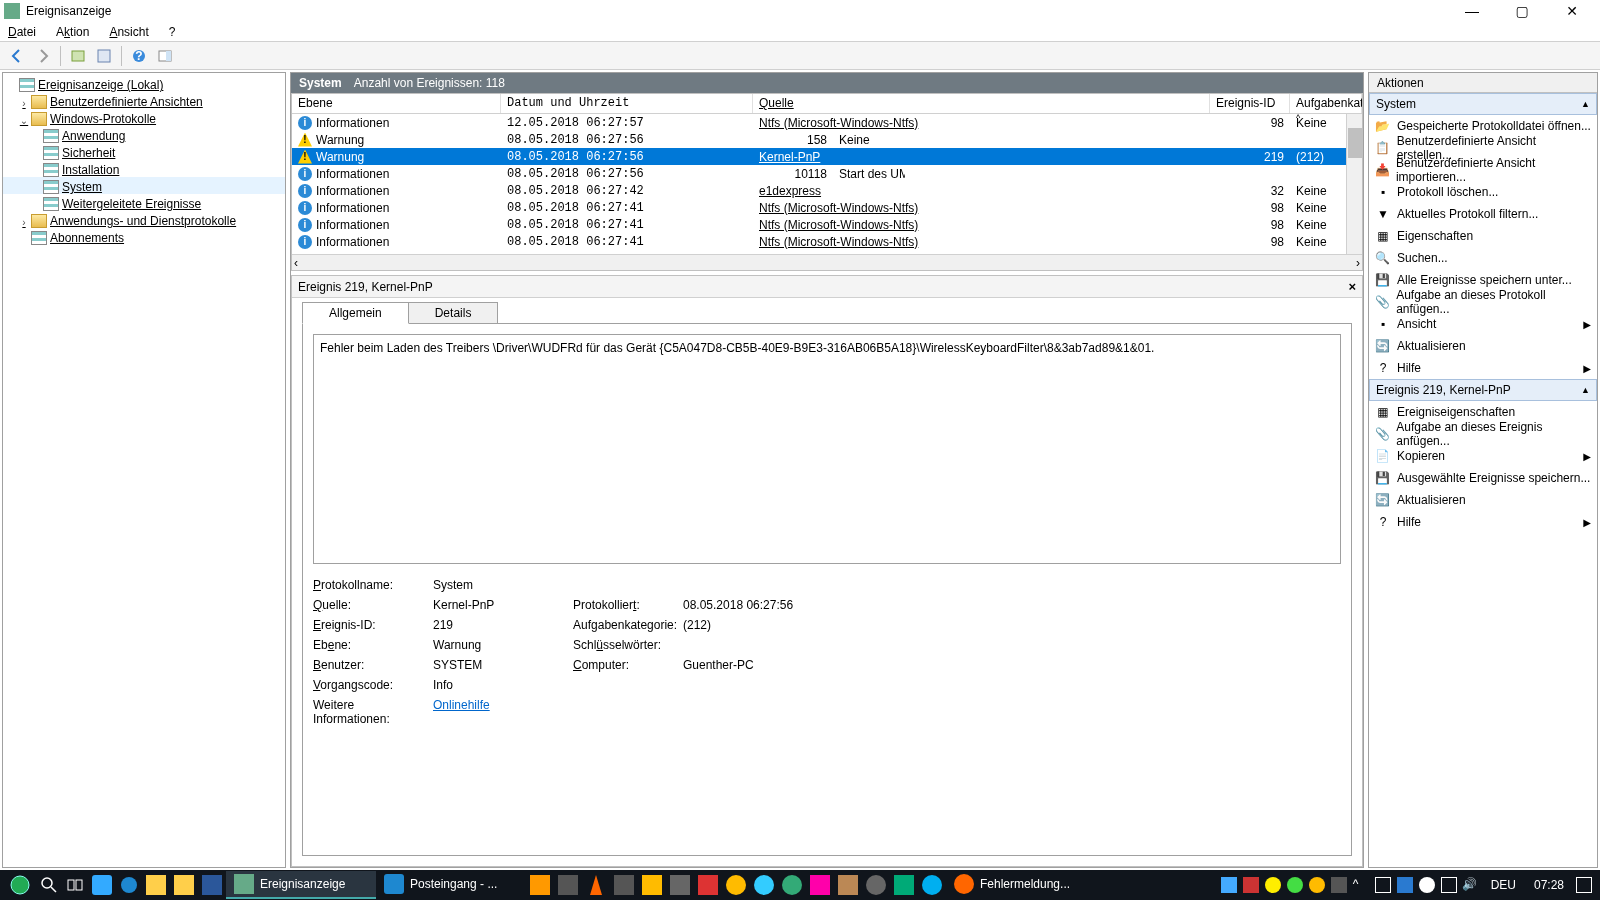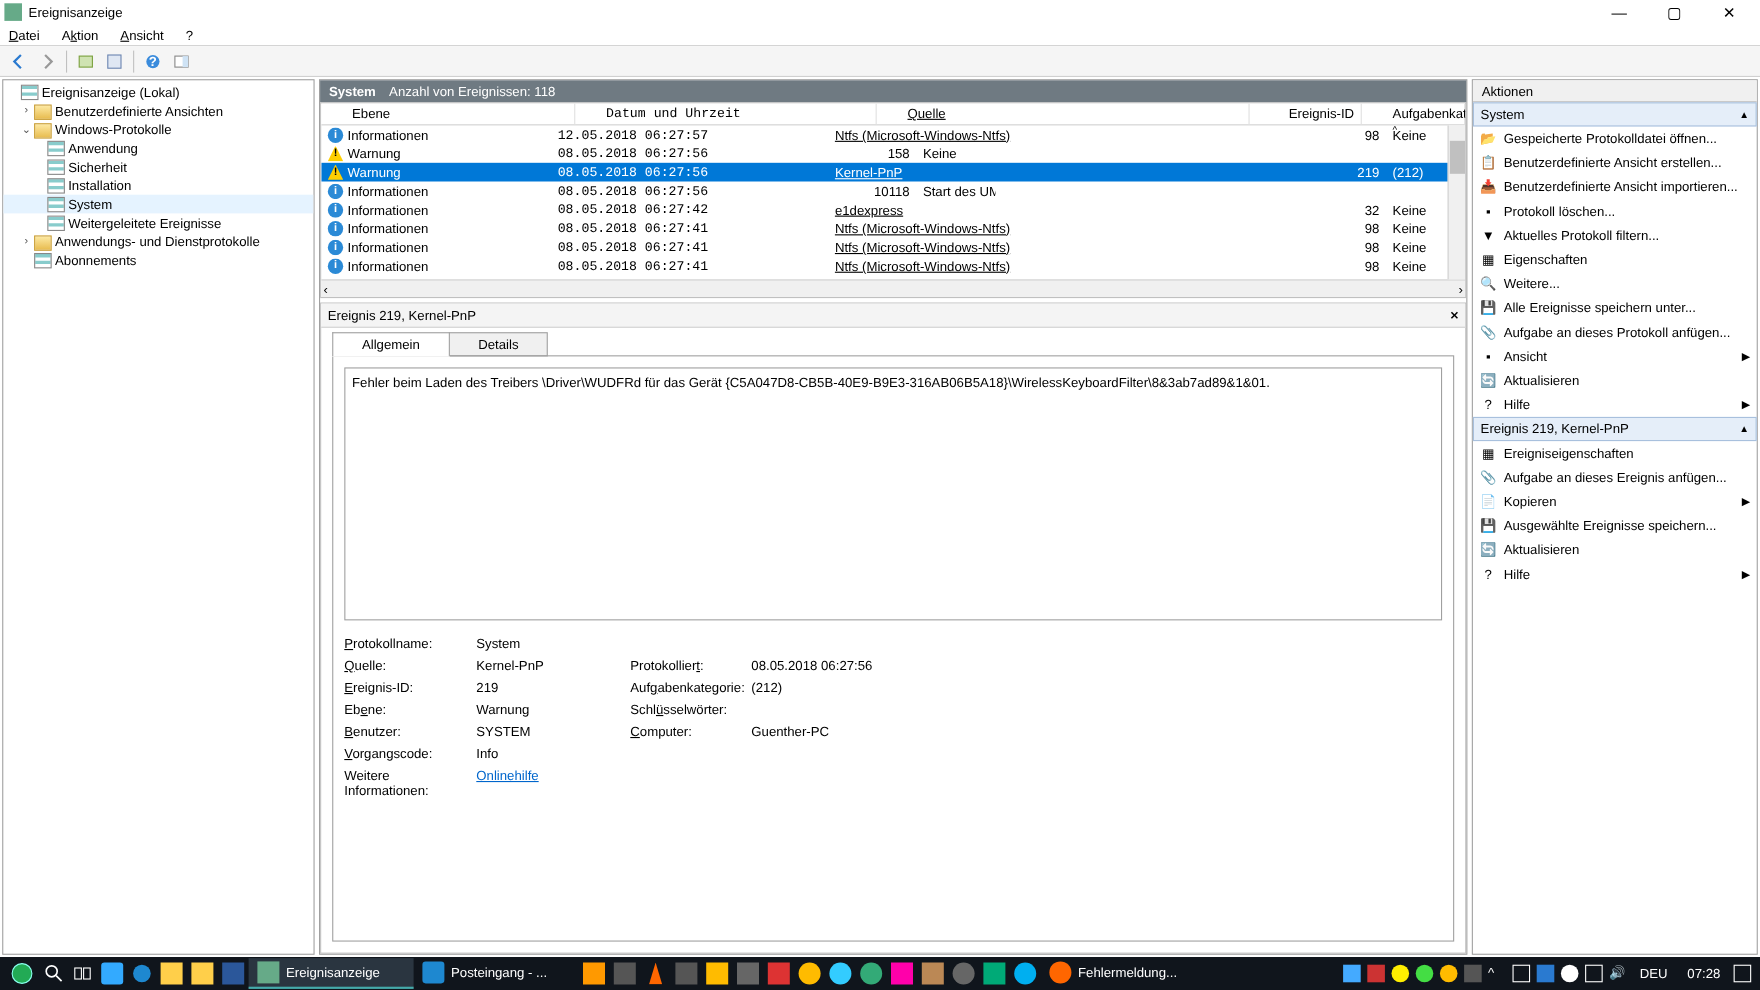--- a/index.html
+++ b/index.html
@@ -10,59 +10,59 @@
 .winbtns{display:flex;gap:18px;padding-right:8px;}
 .winbtns span{width:32px;text-align:center;font-size:14px;}
 .menubar{height:20px;display:flex;align-items:center;gap:20px;padding:0 8px;border-bottom:1px solid #d0d0d0;}
 .menubar span u{text-decoration:underline;}
 .toolbar{height:28px;display:flex;align-items:center;gap:4px;padding:0 6px;border-bottom:1px solid #d0d0d0;background:#f5f5f5;}
 .tbtn{width:22px;height:22px;display:flex;align-items:center;justify-content:center;border:1px solid transparent;}
 .tbtn svg{width:16px;height:16px;}
 .tbsep{width:1px;height:20px;background:#c0c0c0;margin:0 2px;}
 .mainarea{display:flex;height:calc(100% - 70px - 30px);}
 .treepane{width:284px;border:1px solid #a0a0a0;margin:2px;padding-top:2px;overflow:auto;}
-.tnode{display:flex;align-items:center;height:17px;padding-left:4px;white-space:nowrap;}
+.tnode{display:flex;align-items:flex-end;height:17px;padding-left:4px;white-space:nowrap;text-decoration:underline;}
 .tnode .exp{width:14px;text-align:center;color:#555;font-size:10px;}
 .tnode .icn{width:16px;height:14px;margin-right:3px;display:inline-block;}
 .tnode.sel{background:#e5f3ff;}
 .ifolder{background:linear-gradient(#fde9a3,#e8bc4f);border:1px solid #c89c30;width:14px;height:11px;margin-top:2px;}
 .ilog{width:13px;height:12px;background:#fff;border:1px solid #888;box-shadow:inset 0 3px 0 #8cc,inset 0 6px 0 #fff,inset 0 9px 0 #8cc;}
 .centerpane{flex:1;display:flex;flex-direction:column;margin:2px;border:1px solid #a0a0a0;}
 .chdr{height:20px;background:#6f7a82;color:#fff;display:flex;align-items:center;padding:0 8px;gap:12px;}
 .chdr .b{font-weight:bold;}
 .evtable{height:178px;border:1px solid #c0c0c0;margin:0;overflow:hidden;position:relative;display:flex;flex-direction:column;}
 .thead{display:flex;height:20px;border-bottom:1px solid #d0d0d0;background:#fff;}
-.thead .th{padding:2px 6px;border-right:1px solid #e0e0e0;margin-left:22px;}
+.thead .th{padding:2px 6px;border-right:1px solid #e0e0e0;}
 .tbody{flex:1;overflow:hidden;}
 .trow{display:flex;height:17px;align-items:center;}
 .trow.sel{background:#0078d7;color:#fff;}
 .trow .td{padding:0 6px;display:flex;align-items:center;gap:4px;overflow:hidden;white-space:nowrap;}
 .c-lv{width:209px;}
 .c-dt{width:252px;font-family:Liberation Mono, monospace;}
 .c-sr{width:167px;flex:1;text-decoration:underline;}
-.c-id{width:80px;text-align:right;justify-content:flex-end;}
+.c-id{width:80px;text-align:left;justify-content:flex-end;}
 .c-tk{width:72px;}
 .eicn{width:14px;height:14px;border-radius:50%;display:inline-flex;align-items:center;justify-content:center;font-size:10px;font-weight:bold;color:#fff;}
 .eicn.info{background:#2b8ad6;}
 .eicn.warn{background:#ffcf00;color:#000;border-radius:0;clip-path:polygon(50% 0,100% 100%,0 100%);}
 .hscroll{height:16px;background:#f0f0f0;border-top:1px solid #d0d0d0;display:flex;justify-content:space-between;padding:0 2px;align-items:center;}
 .vscroll{position:absolute;right:0;top:20px;bottom:16px;width:16px;background:#f0f0f0;border-left:1px solid #d0d0d0;}
 .vthumb{width:14px;height:30px;background:#c0c0c0;margin:14px auto 0;}
 .detailpane{flex:1;border:1px solid #c0c0c0;margin-top:4px;display:flex;flex-direction:column;}
 .dhdr{height:22px;display:flex;align-items:center;justify-content:space-between;padding:0 6px;background:#f4f4f4;border-bottom:1px solid #d0d0d0;}
 .dclose{font-size:13px;font-weight:bold;}
 .tabs{display:flex;padding:4px 10px 0 10px;}
 .tab{padding:3px 26px;border:1px solid #a0a0a0;background:#f0f0f0;margin-right:-1px;}
 .tab.act{background:#fff;border-bottom:1px solid #fff;position:relative;z-index:1;}
 .tabbody{border:1px solid #a0a0a0;margin:0 10px 10px 10px;margin-top:-1px;flex:1;display:flex;flex-direction:column;padding:10px;}
 .msgbox{border:1px solid #a0a0a0;background:#fff;padding:6px;height:230px;}
 .props{margin-top:14px;display:grid;grid-template-columns:120px 140px 110px 200px;row-gap:6px;}
 .props .lbl{}
 .props a{color:#0066cc;text-decoration:underline;}
-.actions{width:260px;border:1px solid #a0a0a0;margin:2px;display:flex;flex-direction:column;}
+.actions{width:230px;border:1px solid #a0a0a0;margin:2px;display:flex;flex-direction:column;}
 .ahdr{height:20px;background:#f0f0f0;border-bottom:1px solid #c0c0c0;padding:3px 8px;font-weight:normal;}
 .asec{background:#e5eef9;border:1px solid #a8c0dd;padding:3px 6px;display:flex;justify-content:space-between;align-items:center;}
 .aitem{display:flex;align-items:center;gap:6px;padding:3px 6px;height:22px;}
 .aitem .aicn{width:16px;height:16px;display:inline-flex;align-items:center;justify-content:center;}
 .aitem .arrow{margin-left:auto;font-size:10px;}
 .taskbar{position:absolute;bottom:0;left:0;right:0;height:30px;background:#10151c;display:flex;align-items:center;color:#fff;padding:0 4px;}
 .taskbar .start{width:32px;height:26px;display:flex;align-items:center;justify-content:center;}
 .taskbar .tb{height:28px;min-width:26px;display:flex;align-items:center;justify-content:center;padding:0 4px;}
 .taskbar .tbi{width:20px;height:20px;display:inline-block;}
 .taskbar .app{height:28px;display:flex;align-items:center;padding:0 8px;gap:6px;background:#2a3540;min-width:150px;border-bottom:2px solid #4aa;}
@@ -349,21 +349,21 @@
         <div class="aitem">
           <span class="aicn">▼</span>
           <span>Aktuelles Protokoll filtern...</span>
         </div>
         <div class="aitem">
           <span class="aicn">▦</span>
           <span>Eigenschaften</span>
         </div>
         <div class="aitem">
           <span class="aicn">🔍</span>
-          <span>Weitere...</span>
+          <span>Suchen...</span>
         </div>
         <div class="aitem">
           <span class="aicn">💾</span>
           <span>Alle Ereignisse speichern unter...</span>
         </div>
         <div class="aitem">
           <span class="aicn">📎</span>
           <span>Aufgabe an dieses Protokoll anfügen...</span>
         </div>
         <div class="aitem">

